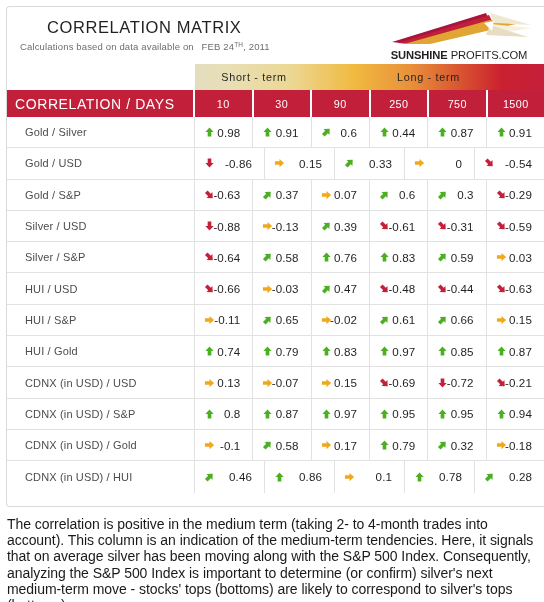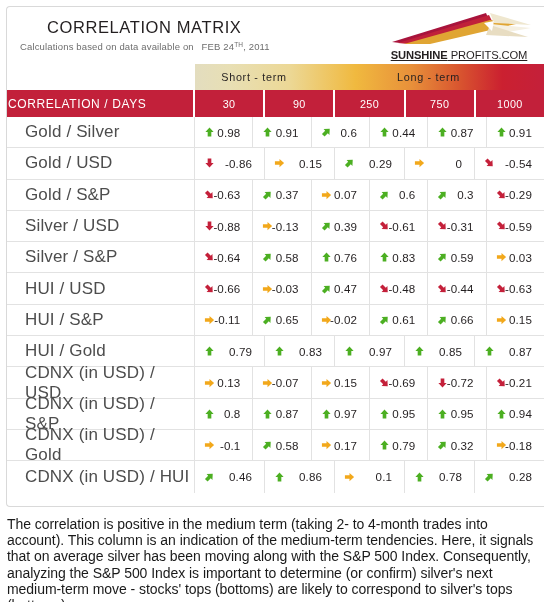--- a/index.html
+++ b/index.html
@@ -55,21 +55,21 @@
   .logo {
     position: absolute;
     right: 12px; top: 4px;
     width: 146px; height: 50px;
   }
   .logo-rays { position: absolute; left: 4px; top: 0; width: 142px; height: 33px; }
   .logo-text {
     position: absolute; left: 0; bottom: 0;
     width: 146px; text-align: center;
     font-size: 11.2px; color: #231f20;
-    letter-spacing: -0.1px; white-space: nowrap; text-decoration: underline;
+    letter-spacing: -0.1px; white-space: nowrap;
   }
   .logo-text .b { font-weight: bold; }
 
   
   .tbl {
     position: absolute;
     left: 0; top: 57px; right: 0;
   }
   .termrow { display: flex; height: 26px; }
   .term-spacer { width: 188px; flex: 0 0 188px; background: #ffffff; }
@@ -86,42 +86,42 @@
     letter-spacing: 0.7px;
   }
   .term-cell.t0 { flex: 0 0 118px; }
   .term-cell.t1 { flex: 0 0 118px; }
   .term-cell.t2 { flex: 1 1 auto; }
 
   .hdrrow { display: flex; height: 27px; background: #c2203a; }
   .hdr-corner {
     width: 188px; flex: 0 0 188px;
     display: flex; align-items: center;
-    padding-left: 1px;
-    font-size: 12px; color: #ffffff;
+    padding-left: 8px;
+    font-size: 14px; color: #ffffff;
     letter-spacing: 0.6px;
     border-right: 2px solid #ffffff;
     text-align: right;
   }
   .hdr-col {
     flex: 1 1 0;
     display: flex; align-items: center; justify-content: center;
     font-size: 10.8px; color: #ffffff;
     letter-spacing: 0.4px;
     border-right: 2px solid #ffffff;
   }
   .hdr-col:last-child { border-right: none; }
 
   .drow { display: flex; height: 31.3px; border-bottom: 1px solid #e2e2e2; }
   .drow:last-child { border-bottom: none; }
   .dlabel {
     width: 188px; flex: 0 0 188px;
     display: flex; align-items: center;
     padding-left: 18px;
-    font-size: 17px; color: #4d4d4d;
+    font-size: 11px; color: #4d4d4d;
     letter-spacing: 0.15px;
     border-right: 1px solid #e2e2e2;
   }
   .dcell {
     flex: 1 1 0;
     display: flex; align-items: center;
     justify-content: flex-end;
     padding-right: 12px;
     border-right: 1px solid #e2e2e2;
     font-size: 11.6px; color: #231f20;
@@ -181,25 +181,26 @@
       <div class="termrow">
         <div class="term-spacer"></div>
         <div class="term-grad">
           <div class="term-cell t0">Short - term</div>
           <div class="term-cell t2">Long - term</div>
         </div>
       </div>
 
       <div class="hdrrow">
         <div class="hdr-corner">CORRELATION / DAYS</div>
+        <div class="hdr-col">10</div>
         <div class="hdr-col">30</div>
         <div class="hdr-col">90</div>
         <div class="hdr-col">250</div>
         <div class="hdr-col">750</div>
-        <div class="hdr-col">1000</div>
+        <div class="hdr-col">1500</div>
       </div>
 
       <div id="rows-host">
           <div class="drow">
             <div class="dlabel">Gold / Silver</div>
             <div class="dcell">
               <svg class="arrow" viewBox="0 0 24 24">
                 <g transform="rotate(0 12 12)">
                   <path d="M12 2 L21 12 L16 12 L16 22 L8 22 L8 12 L3 12 Z" fill="#4caf22"></path>
                 </g>
@@ -264,21 +265,21 @@
                 </g>
               </svg>
               <span class="dval">0.15</span>
             </div>
             <div class="dcell">
               <svg class="arrow" viewBox="0 0 24 24">
                 <g transform="rotate(45 12 12)">
                   <path d="M12 2 L21 12 L16 12 L16 22 L8 22 L8 12 L3 12 Z" fill="#4caf22"></path>
                 </g>
               </svg>
-              <span class="dval">0.29</span>
+              <span class="dval">0.33</span>
             </div>
             <div class="dcell">
               <svg class="arrow" viewBox="0 0 24 24">
                 <g transform="rotate(90 12 12)">
                   <path d="M12 2 L21 12 L16 12 L16 22 L8 22 L8 12 L3 12 Z" fill="#f2a81b"></path>
                 </g>
               </svg>
               <span class="dval">0</span>
             </div>
             <div class="dcell">
@@ -540,20 +541,28 @@
               <svg class="arrow" viewBox="0 0 24 24">
                 <g transform="rotate(90 12 12)">
                   <path d="M12 2 L21 12 L16 12 L16 22 L8 22 L8 12 L3 12 Z" fill="#f2a81b"></path>
                 </g>
               </svg>
               <span class="dval">0.15</span>
             </div>
           </div>
           <div class="drow">
             <div class="dlabel">HUI / Gold</div>
+            <div class="dcell">
+              <svg class="arrow" viewBox="0 0 24 24">
+                <g transform="rotate(0 12 12)">
+                  <path d="M12 2 L21 12 L16 12 L16 22 L8 22 L8 12 L3 12 Z" fill="#4caf22"></path>
+                </g>
+              </svg>
+              <span class="dval">0.74</span>
+            </div>
             <div class="dcell">
               <svg class="arrow" viewBox="0 0 24 24">
                 <g transform="rotate(0 12 12)">
                   <path d="M12 2 L21 12 L16 12 L16 22 L8 22 L8 12 L3 12 Z" fill="#4caf22"></path>
                 </g>
               </svg>
               <span class="dval">0.79</span>
             </div>
             <div class="dcell">
               <svg class="arrow" viewBox="0 0 24 24">

